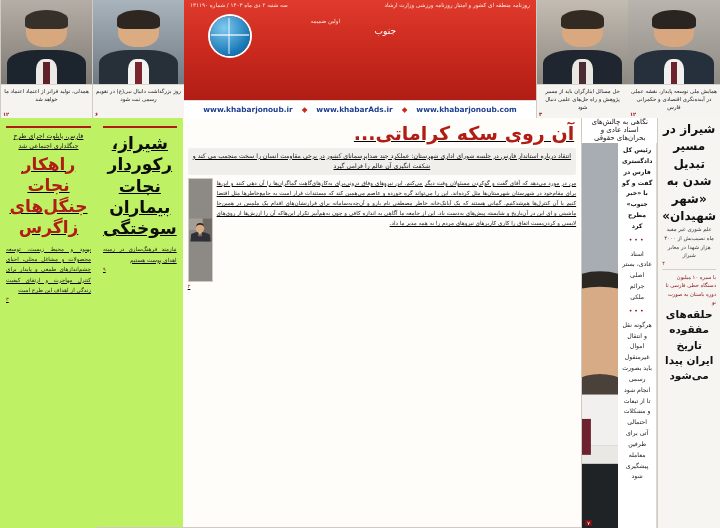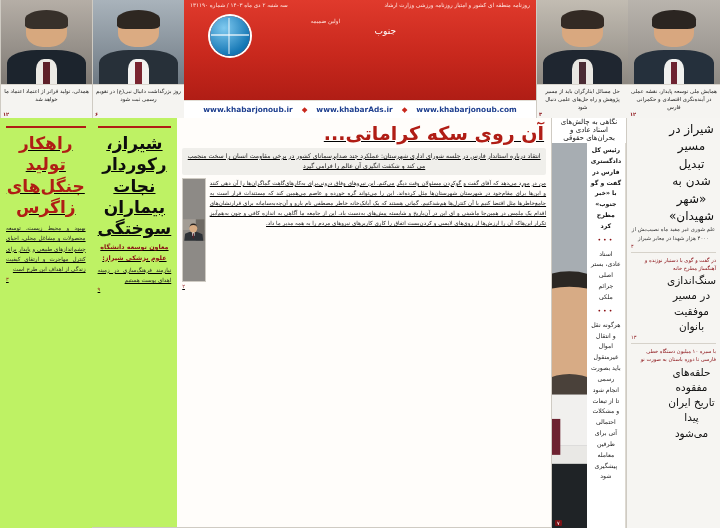--- a/index.html
+++ b/index.html
@@ -116,23 +116,22 @@
     background: #f6f5f2;
     border-left: 1px solid #cfcbc3;
     padding: 3px 4px;
     display: flex; flex-direction: column;
     gap: 3px;
   }
   .rail-item { border-bottom: 1px solid #d6d2ca; padding-bottom: 3px; }
   .rail-item:last-child { border-bottom: none; }
   .rail-kicker { font-size: 5.2px; color: #8a0f14; line-height: 1.6; margin-bottom: 1px; }
   .rail-head {
-    font-size: 10.5px; font-weight: normal; color: #111; line-height: 1.45;
+    font-size: 10.5px; font-weight: bold; color: #111; line-height: 1.45;
     text-align: center;
-    margin-left: 36px;
   }
   .rail-head.big { font-size: 12px; }
   .rail-sub { font-size: 5.4px; color: #3a3a3a; line-height: 1.6; text-align: center; }
   .rail-num { font-size: 5px; color: #8a0f14; text-align: left; }
 
   
   .centre {
     width: 316px; height: 410px;
     border-left: 1px solid #cfcbc3;
     display: flex; flex-direction: column;
@@ -328,25 +327,20 @@
   <div class="body">
 
     <div class="rail">
 
       <div class="rail-item">
         <div class="rail-head big">شیراز در مسیر تبدیل شدن به «شهر شهیدان»</div>
         <div class="rail-sub">علم شوری غیر مفید ماه نصیب‌بش از ۴۰۰۰ هزار شهدا در معابر شیراز</div>
         <div class="rail-num">۴</div>
       </div>
 
-      <div class="rail-item">
-        <div class="rail-kicker">در گفت و گوی با دستیار نوزنده و آهنگساز مطرح خانه</div>
-        <div class="rail-head">سنگ‌اندازی در مسیر موفقیت بانوان</div>
-        <div class="rail-num">۱۳</div>
-      </div>
 
 
       <div class="rail-item">
         <div class="rail-kicker">با سیره ۱۰ میلیون دستگاه خطی فارسی تا دوره باستان به صورت نو</div>
         <div class="rail-head">حلقه‌های مفقوده تاریخ ایران پیدا می‌شود</div>
 
       </div>
 
     </div>
 
@@ -402,27 +396,27 @@
               <rect x="47" y="68" width="6" height="24" fill="#5e2129"></rect>
             </svg>
           </div>
         </div>
         <div class="lead-num">۲</div>
       </div>
 
       <div class="story">
         <div class="rule-red"></div>
         <div class="story-head">شیراز، رکوردار نجات بیماران سوختگی</div>
-        <div class="story-sub">معاون توسعه دانشگاه علوم پزشکی شیراز:</div>
         <div class="story-body">نیازمند فرهنگ‌سازی در زمینه اهدای پوست هستیم</div>
         <div class="lead-num">۹</div>
       </div>
 
       <div class="story">
         <div class="rule-red"></div>
-        <div class="story-head red">راهکار تولید جنگل‌های زاگرس</div>
+        <div class="story-kicker">فارس، پایلوت اجرای طرح جنگلداری اجتماعی شد</div>
+        <div class="story-head red">راهکار نجات جنگل‌های زاگرس</div>
         <div class="story-body">بهبود و محیط زیست، توسعه محصولات و مشاغل محلی، احیای چشم‌انداز‌های طبیعی و پایدار برای کنترل مهاجرت و ارتقای کیفیت زندگی از اهداف این طرح است</div>
         <div class="lead-num">۳</div>
       </div>
 
     </div>
   </div>
 </div>
 
 </body></html>

